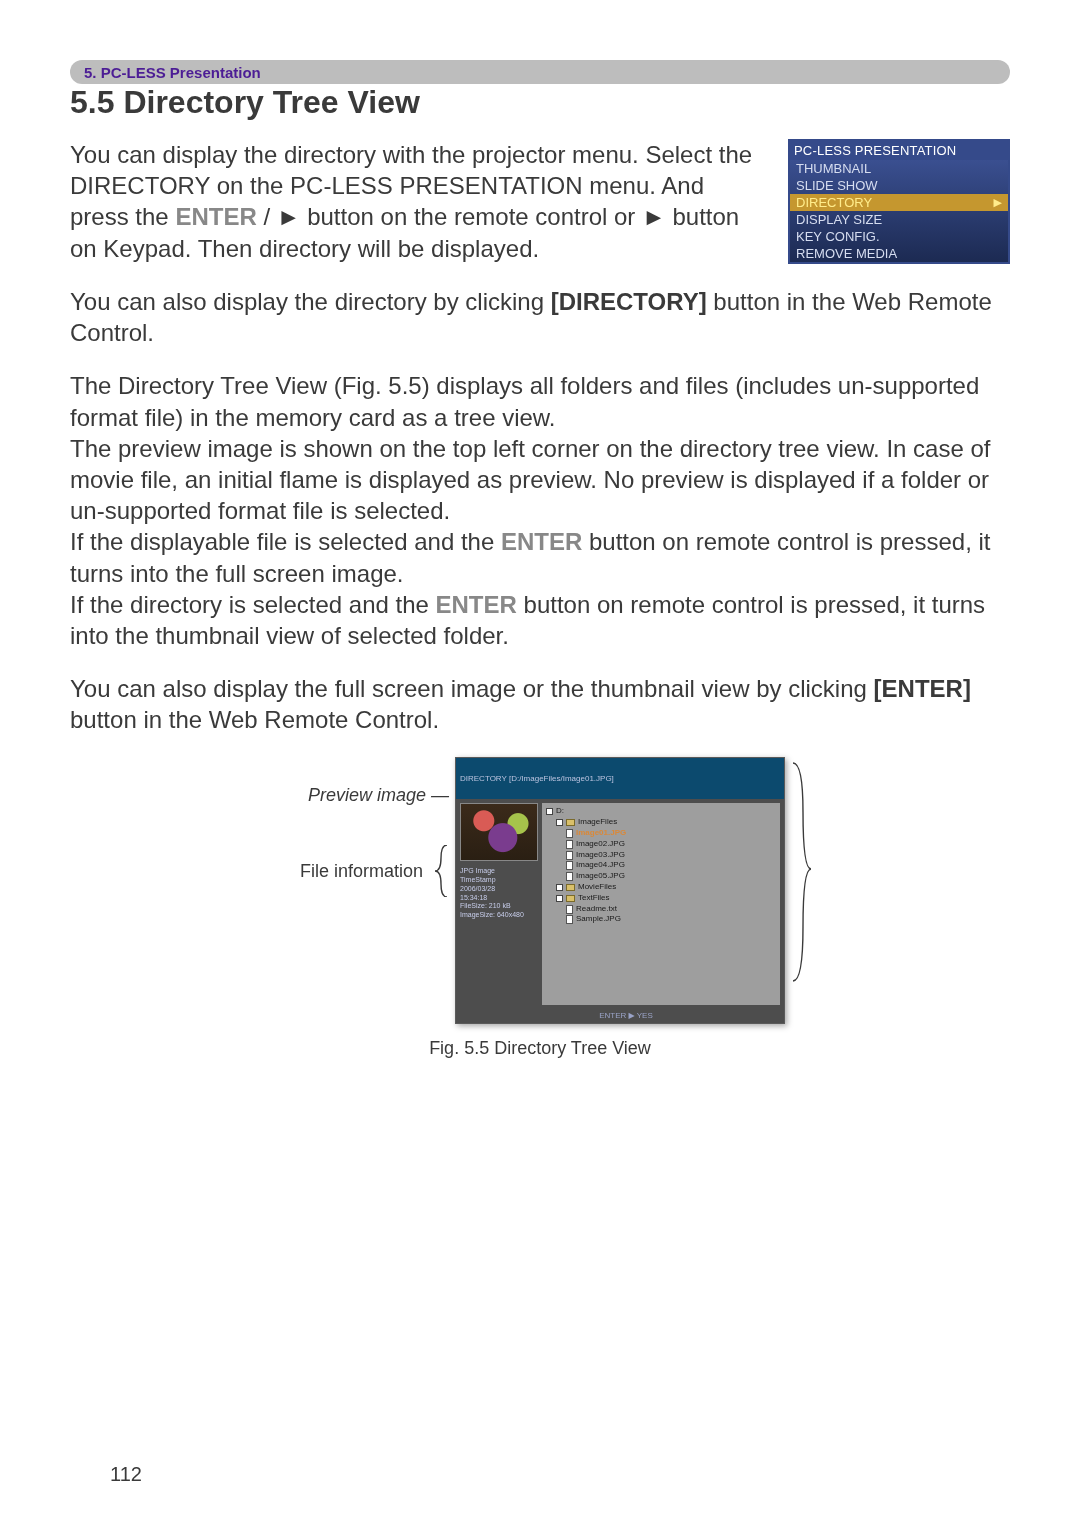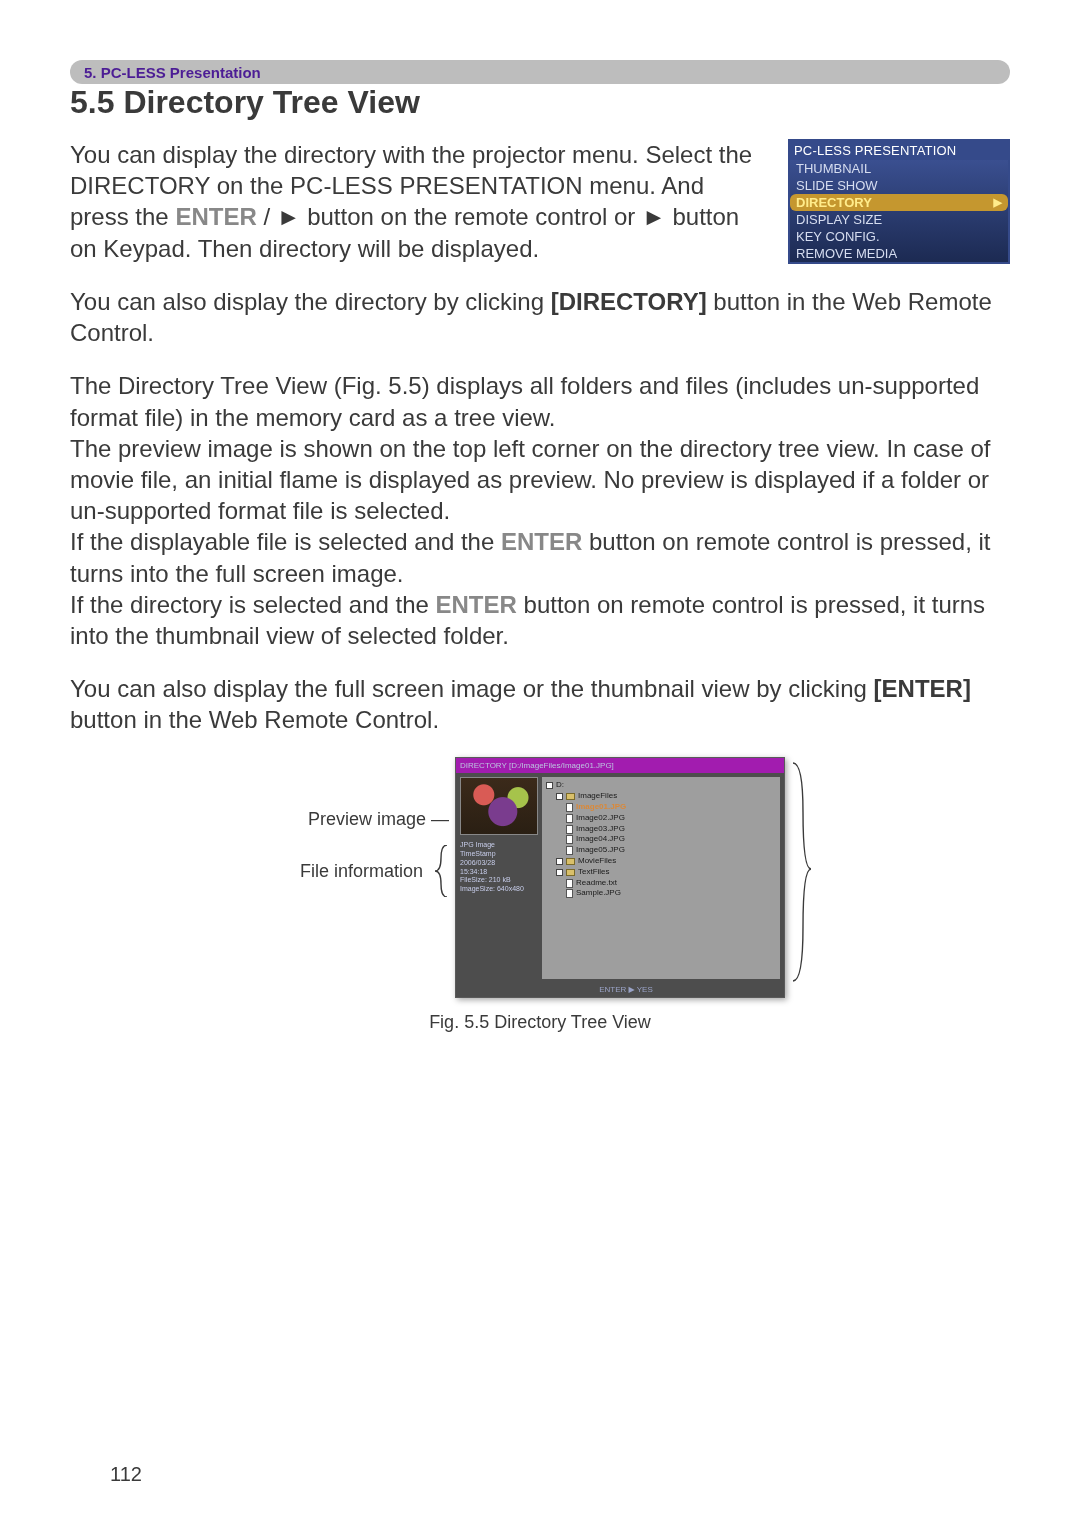--- a/index.html
+++ b/index.html
@@ -63,22 +63,21 @@
     color: #d6ddf0;
     font-size: 13px;
     padding: 1px 6px;
     display: flex;
     justify-content: space-between;
     align-items: center;
   }
   .menu-item.sel {
     background: #c5972f;
     color: #ffec8b;
-    font-weight: bold;
-    border-radius: 6px;
+    font-weight: normal;
   }
   .para {
     font-size: 24px;
     line-height: 1.3;
     margin-bottom: 22px;
   }
   .bold { font-weight: bold; }
   .fig-wrap {
     display: flex;
     flex-direction: column;
@@ -92,23 +91,24 @@
     gap: 6px;
   }
   .left-labels {
     position: relative;
     width: 180px;
     font-size: 18px;
     text-align: right;
   }
   .label-preview {
     position: absolute;
-    top: 52px;
+    top: 28px;
     right: 0;
     white-space: nowrap;
+    font-style: italic;
   }
   .label-fileinfo {
     position: absolute;
     top: 88px;
     right: 0;
     white-space: nowrap;
     display: flex;
     align-items: center;
     gap: 12px;
   }
@@ -124,24 +124,24 @@
     left: 10px;
   }
   
   .dirshot {
     width: 330px;
     background: #4d4d4d;
     border: 1px solid #5a5a5a;
     box-shadow: 2px 2px 6px rgba(0,0,0,0.35);
   }
   .dirshot-header {
-    background: #a21caf;
+    background: #0c4a6e;
     color: #bcc4e0;
     font-size: 8px;
-    padding: 3px 4px;
+    padding: 16px 4px;
   }
   .dirshot-body {
     display: flex;
     padding: 4px;
     gap: 4px;
     height: 210px;
   }
   .dirshot-left {
     width: 78px;
     display: flex;

